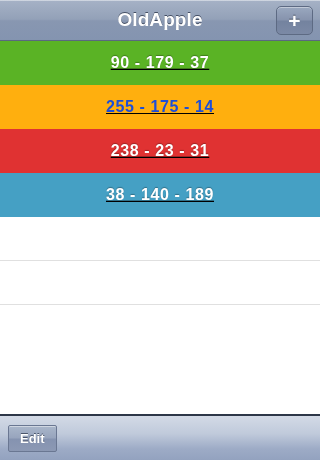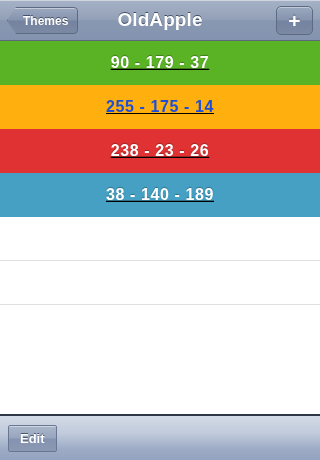--- a/index.html
+++ b/index.html
@@ -190,42 +190,39 @@
     text-shadow: 0 -1px 0 rgba(40,50,70,0.7);
   }
 </style>
 </head>
 <body>
 
 <div id="app">
 
   <div class="navbar">
 
-    <div class="back-btn">
-      <span class="back-label">Themes</span>
-    </div>
 
     <div class="nav-title">OldApple</div>
 
     <div class="plus-btn">
       <span class="plus-glyph">+</span>
     </div>
 
   </div>
 
   <div class="list">
     <div id="color-rows-container">
         <div class="color-row light" style="background: rgb(90, 179, 37);">
           <span class="color-row-label">90 - 179 - 37</span>
         </div>
         <div class="color-row dark" style="background: rgb(255, 175, 14);">
           <span class="color-row-label">255 - 175 - 14</span>
         </div>
         <div class="color-row light" style="background: rgb(224, 50, 50);">
-          <span class="color-row-label">238 - 23 - 26</span>
+          <span class="color-row-label">238 - 23 - 31</span>
         </div>
         <div class="color-row light" style="background: rgb(69, 160, 196);">
           <span class="color-row-label">38 - 140 - 189</span>
         </div>
       </div>
     <div id="empty-rows-container">
         <div class="empty-row"></div>
         <div class="empty-row"></div>
         <div class="empty-row last"></div>
       </div>

